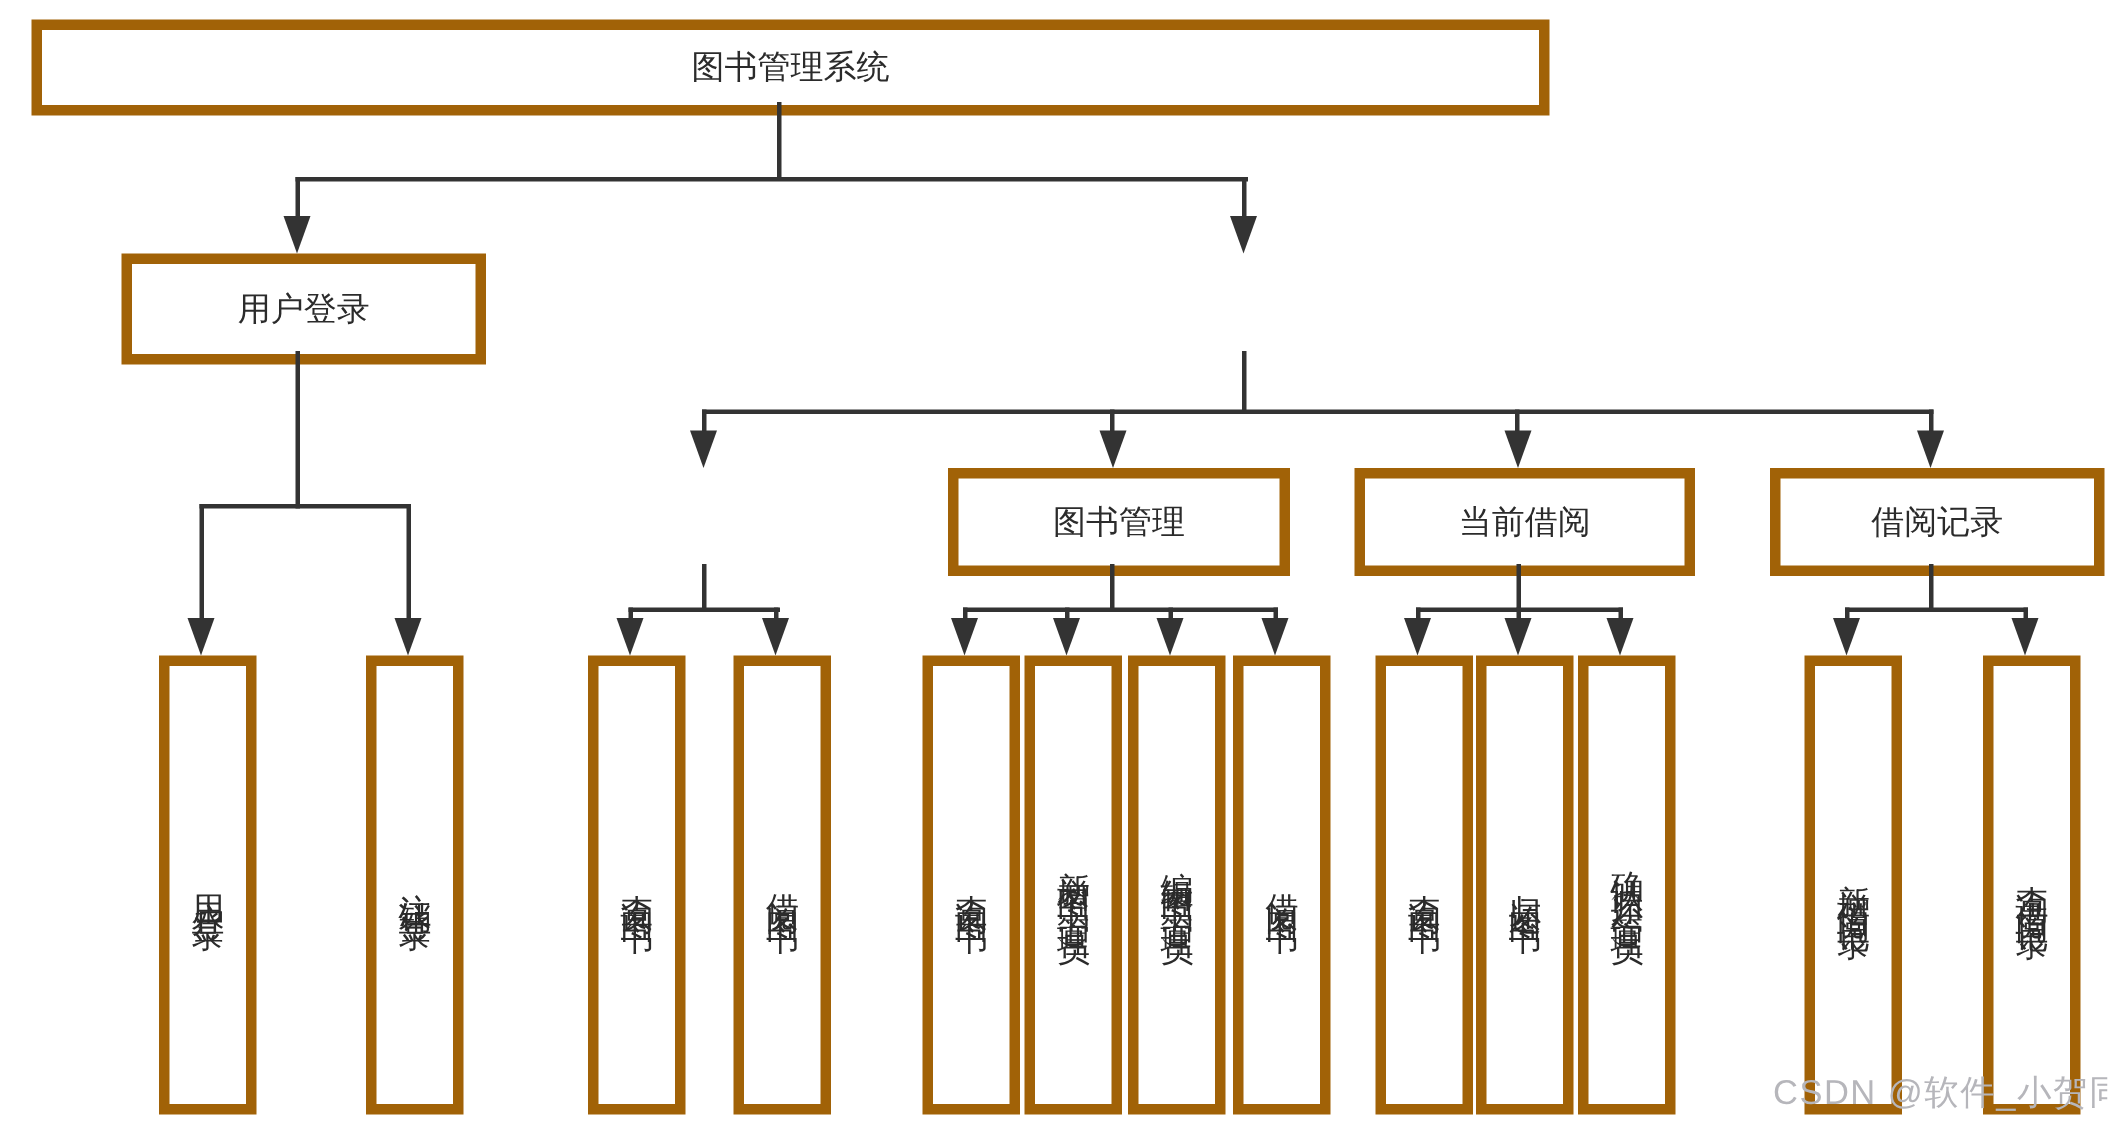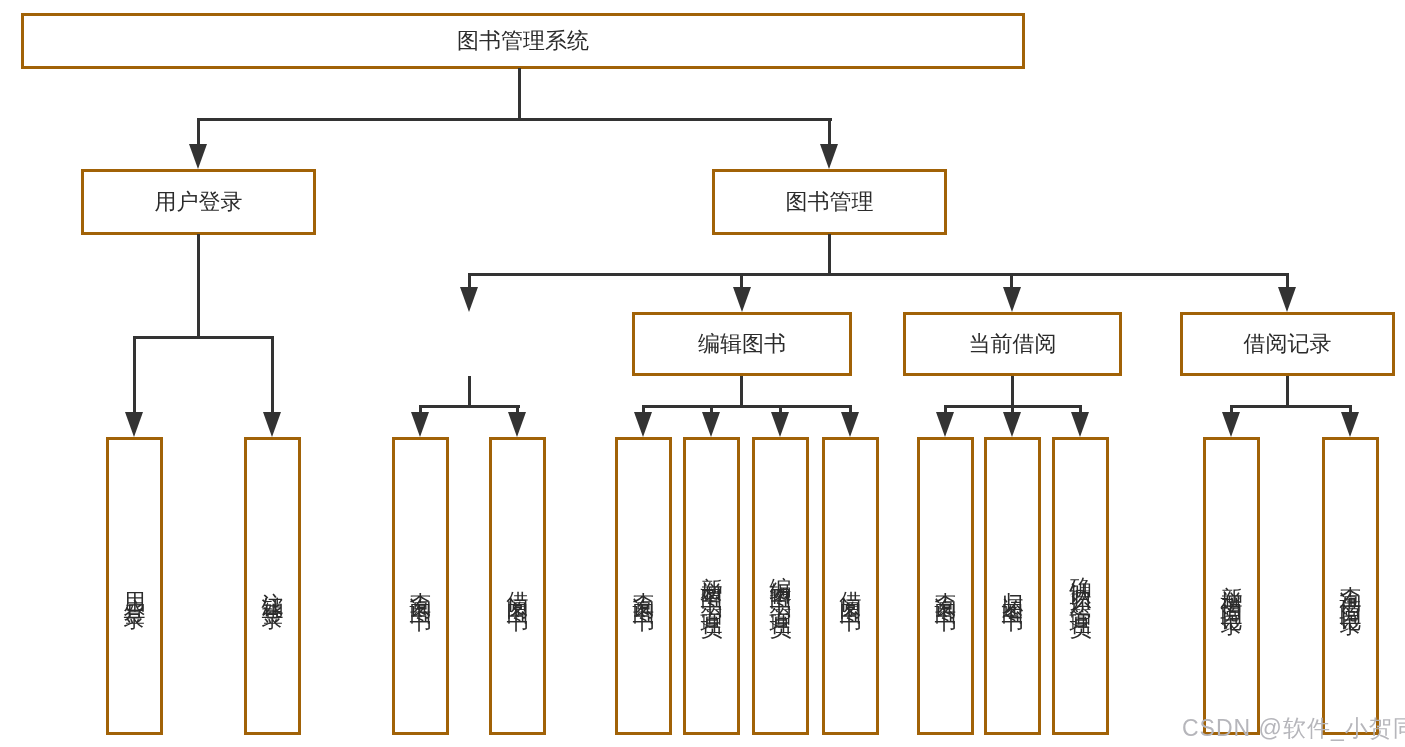--- a/index.html
+++ b/index.html
@@ -1,21 +1,21 @@
 <!DOCTYPE html>
 <html><head>
 <meta charset="utf-8">
 <style>
   html,body { margin:0; padding:0; background:#fff; }
   .stage {
     position:relative; width:1405px; height:747px; background:#ffffff;
     font-family:"Liberation Sans","DejaVu Sans",sans-serif; overflow:hidden;
   }
   .node {
-    position:absolute; background:#ffffff; border:3px solid #a16207;
+    position:absolute; background:#ffffff; border:7px solid #a16207;
     color:#2b2b2b; display:flex; align-items:center; justify-content:center;
     font-size:22px; box-sizing:content-box; text-align:center;
   }
   .node.v {
     writing-mode:vertical-rl; text-orientation:mixed;
     letter-spacing:6px; line-height:1.1;
   }
   .hline { position:absolute; background:#333333; height:3px; }
   .vline { position:absolute; background:#333333; width:3px; }
   .arrow {
@@ -29,23 +29,22 @@
   }
 </style>
 </head>
 <body>
 
 <div class="stage">
 
   <div class="node" style="left:21px;top:13px;width:998px;height:50px">图书管理系统</div>
 
   <div class="node" style="left:81px;top:169px;width:229px;height:60px">用户登录</div>
-  <div class="node" style="left:712px;top:169px;width:229px;height:60px">图书管理</div>
 
-  <div class="node" style="left:632px;top:312px;width:214px;height:58px">编辑图书</div>
+  <div class="node" style="left:632px;top:312px;width:214px;height:58px">图书管理</div>
   <div class="node" style="left:903px;top:312px;width:213px;height:58px">当前借阅</div>
   <div class="node" style="left:1180px;top:312px;width:209px;height:58px">借阅记录</div>
 
   <div class="node v" style="left:106px;top:437px;width:51px;height:292px">用户登录</div>
   <div class="node v" style="left:244px;top:437px;width:51px;height:292px">注销登录</div>
 
   <div class="node v" style="left:392px;top:437px;width:51px;height:292px">查询图书</div>
   <div class="node v" style="left:489px;top:437px;width:51px;height:292px">借阅图书</div>
 
   <div class="node v" style="left:615px;top:437px;width:51px;height:292px">查询图书</div>

